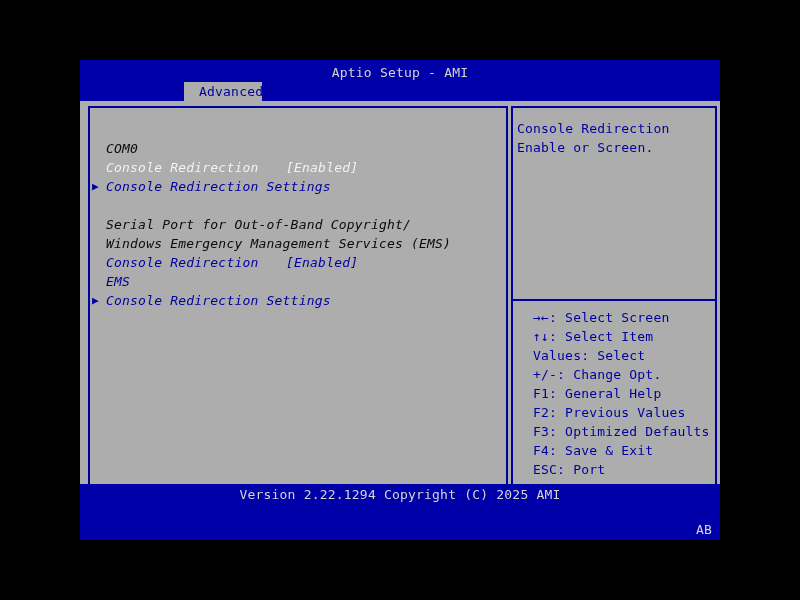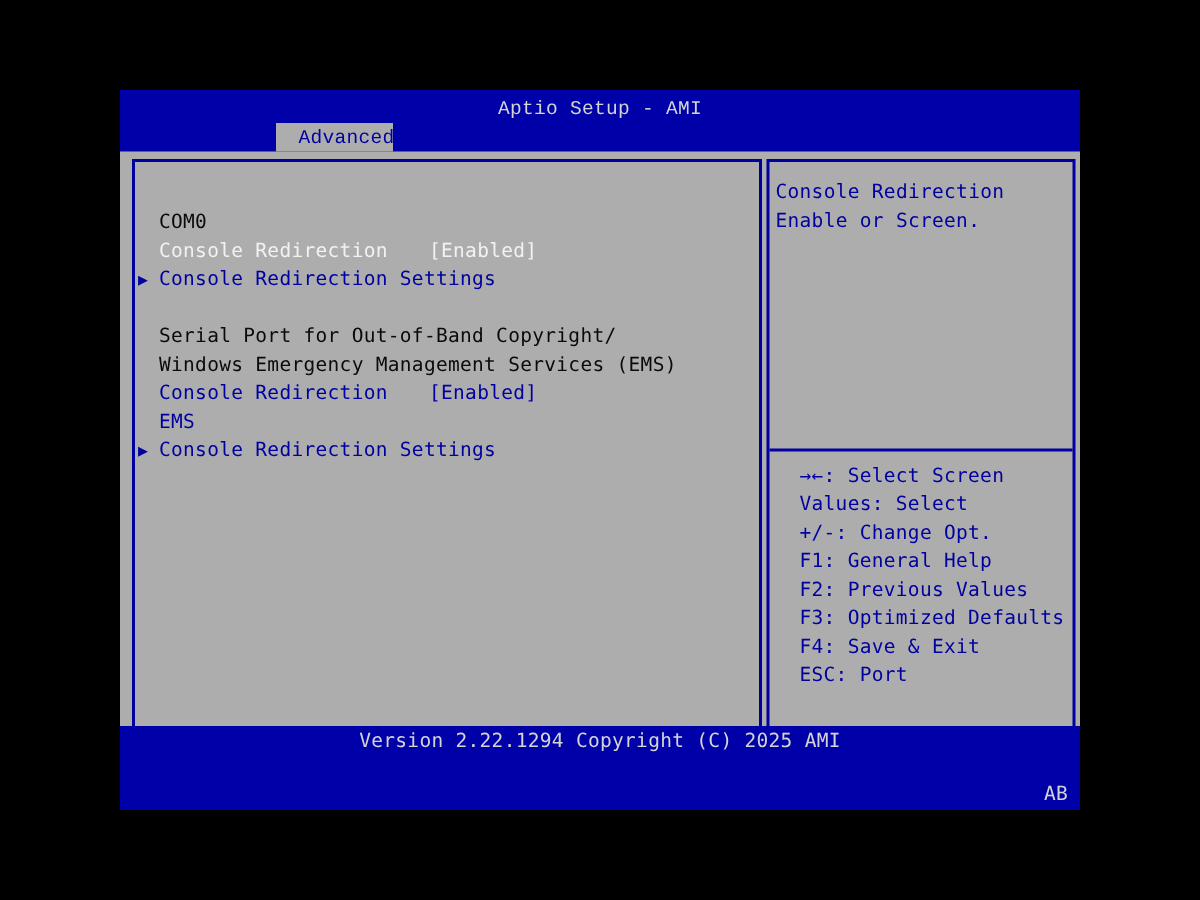--- a/index.html
+++ b/index.html
@@ -10,30 +10,30 @@
     --selected_text:#F2F2F2;
     --black_text:#0A0A0A;
   }
   *{margin:0;padding:0;box-sizing:border-box;}
   html,body{width:800px;height:600px;background:#000;overflow:hidden;}
   body{font-family:"DejaVu Sans Mono","Liberation Mono",monospace;font-size:13px;letter-spacing:0.2px;}
 
   .screen{position:absolute;left:80px;top:60px;width:640px;height:480px;background:var(--gray);}
 
   
-  .header{position:absolute;left:0;top:0;width:640px;height:55px;background:var(--blue);font-family:Liberation Mono, monospace;}
+  .header{position:absolute;left:0;top:0;width:640px;height:55px;background:var(--blue);}
   .title{position:absolute;left:0;top:5px;width:640px;text-align:center;color:var(--silver_text);}
   .tab{position:absolute;left:76px;top:22px;width:78px;height:19px;background:var(--gray);
        color:var(--navy_text);line-height:19px;padding-left:15px;margin-left:28px;}
 
   
   .main{position:absolute;left:0;top:41px;width:640px;height:397px;background:var(--gray);}
   .menu-box{position:absolute;left:8px;top:5px;width:420px;height:383px;border:2px solid var(--navy_text);}
   .menu-rows{padding-top:31px;}
-  .row{position:relative;height:19px;line-height:19px;padding-left:16px;color:var(--black_text);white-space:nowrap;}
+  .row{position:relative;height:19px;line-height:19px;padding-left:16px;color:var(--black_text);white-space:nowrap;font-style:italic;}
   .row .value{position:absolute;left:196px;top:0;}
   .row .arrow{position:absolute;left:2px;top:0;color:var(--navy_text);font-size:11px;}
   .row.info{color:var(--black_text);}
   .row.selected{color:var(--selected_text);}
   .row.link{color:var(--navy_text);}
   .row.blank{height:19px;}
 
   
   .help-box{position:absolute;left:431px;top:5px;width:206px;height:383px;border:2px solid var(--navy_text);}
   .help-text{height:193px;border-bottom:2px solid var(--navy_text);padding:11px 3px 0 4px;}
@@ -102,20 +102,21 @@
       </div>
     </div>
 
     <div class="help-box">
       <div class="help-text">
         <div class="help-line">Console Redirection</div>
         <div class="help-line">Enable or Screen.</div>
       </div>
       <div class="legend">
         <div class="legend-line">→←: Select Screen</div>
+        <div class="legend-line">↑↓: Select Item</div>
         <div class="legend-line">Values: Select</div>
         <div class="legend-line">+/-: Change Opt.</div>
         <div class="legend-line">F1: General Help</div>
         <div class="legend-line">F2: Previous Values</div>
         <div class="legend-line">F3: Optimized Defaults</div>
         <div class="legend-line">F4: Save &amp; Exit</div>
         <div class="legend-line">ESC: Port</div>
       </div>
     </div>
 

